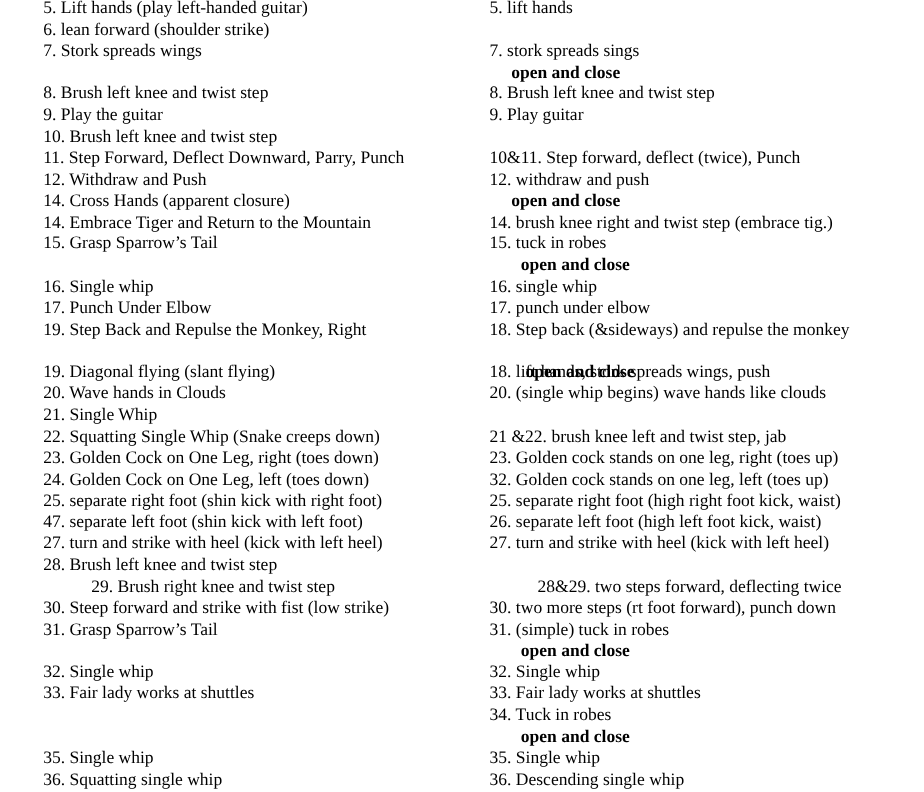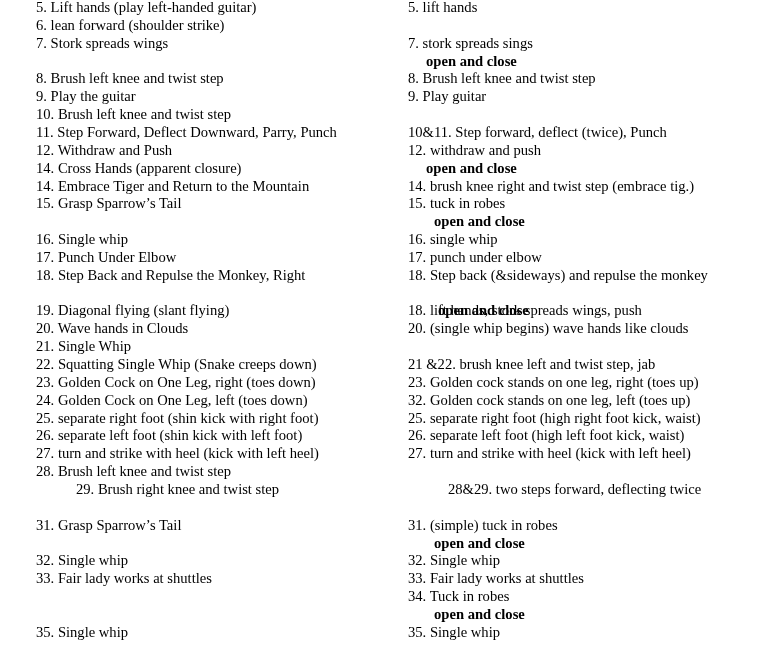--- a/index.html
+++ b/index.html
@@ -97,21 +97,21 @@
     </div>
     <div class="row" style="top: 230.05px;">
       <span class="cell left">16. Single whip</span>
       <span class="cell right">16. single whip</span>
     </div>
     <div class="row" style="top: 247.9px;">
       <span class="cell left">17. Punch Under Elbow</span>
       <span class="cell right">17. punch under elbow</span>
     </div>
     <div class="row" style="top: 265.75px;">
-      <span class="cell left">18. Step Back and Repulse the Monkey, Right</span>
+      <span class="cell left">19. Step Back and Repulse the Monkey, Right</span>
       <span class="cell right">18. Step back (&amp;sideways) and repulse the monkey</span>
     </div>
     <div class="row" style="top: 301px;">
       <span class="cell left">19. Diagonal flying (slant flying)</span>
       <span class="cell right">18. lift hands, stork spreads wings, push</span>
     </div>
     <div class="row" style="top: 301.45px;">
       <span class="cell left"></span>
       <span class="cell right bold" style="left: 438px;">open and close</span>
     </div>
@@ -133,34 +133,38 @@
     </div>
     <div class="row" style="top: 390.7px;">
       <span class="cell left">24. Golden Cock on One Leg, left (toes down)</span>
       <span class="cell right">32. Golden cock stands on one leg, left (toes up)</span>
     </div>
     <div class="row" style="top: 408.55px;">
       <span class="cell left">25. separate right foot (shin kick with right foot)</span>
       <span class="cell right">25. separate right foot (high right foot kick, waist)</span>
     </div>
     <div class="row" style="top: 426.4px;">
-      <span class="cell left">26. separate left foot (shin kick with left foot)</span>
+      <span class="cell left">47. separate left foot (shin kick with left foot)</span>
       <span class="cell right">26. separate left foot (high left foot kick, waist)</span>
     </div>
     <div class="row" style="top: 444.25px;">
       <span class="cell left">27. turn and strike with heel (kick with left heel)</span>
       <span class="cell right">27. turn and strike with heel (kick with left heel)</span>
     </div>
     <div class="row" style="top: 462.1px;">
       <span class="cell left">28. Brush left knee and twist step</span>
       <span class="cell right"></span>
     </div>
     <div class="row" style="top: 479.95px; margin-left: 40px;">
       <span class="cell left">29. Brush right knee and twist step</span>
       <span class="cell right">28&amp;29. two steps forward, deflecting twice</span>
+    </div>
+    <div class="row" style="top: 497.8px;">
+      <span class="cell left">30. Steep forward and strike with fist (low strike)</span>
+      <span class="cell right">30. two more steps (rt foot forward), punch down</span>
     </div>
     <div class="row" style="top: 515.65px;">
       <span class="cell left">31. Grasp Sparrow’s Tail</span>
       <span class="cell right">31. (simple) tuck in robes</span>
     </div>
     <div class="row" style="top: 533.5px;">
       <span class="cell left"></span>
       <span class="cell right bold" style="left: 434px;">open and close</span>
     </div>
     <div class="row" style="top: 551.35px;">
@@ -175,13 +179,17 @@
       <span class="cell right">34. Tuck in robes</span>
     </div>
     <div class="row" style="top: 604.9px;">
       <span class="cell left"></span>
       <span class="cell right bold" style="left: 434px;">open and close</span>
     </div>
     <div class="row" style="top: 622.75px;">
       <span class="cell left">35. Single whip</span>
       <span class="cell right">35. Single whip</span>
     </div>
+    <div class="row" style="top: 640.6px;">
+      <span class="cell left">36. Squatting single whip</span>
+      <span class="cell right">36. Descending single whip</span>
+    </div>
   </div>
 
 </body></html>

